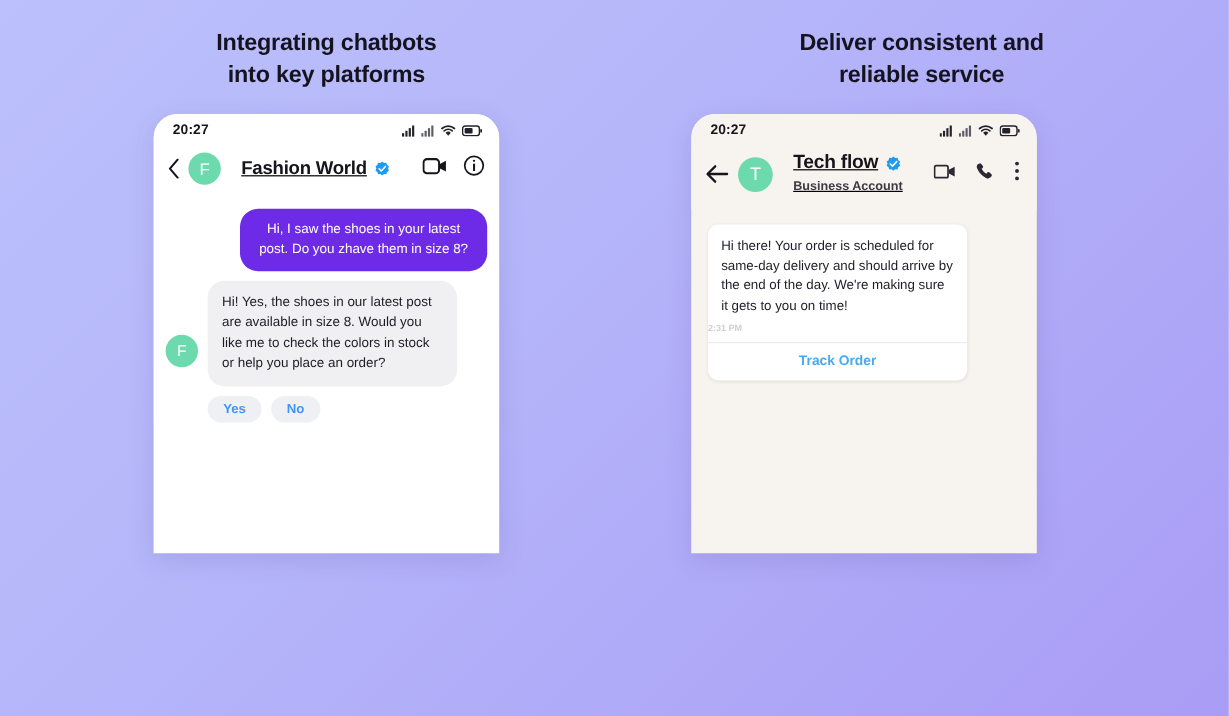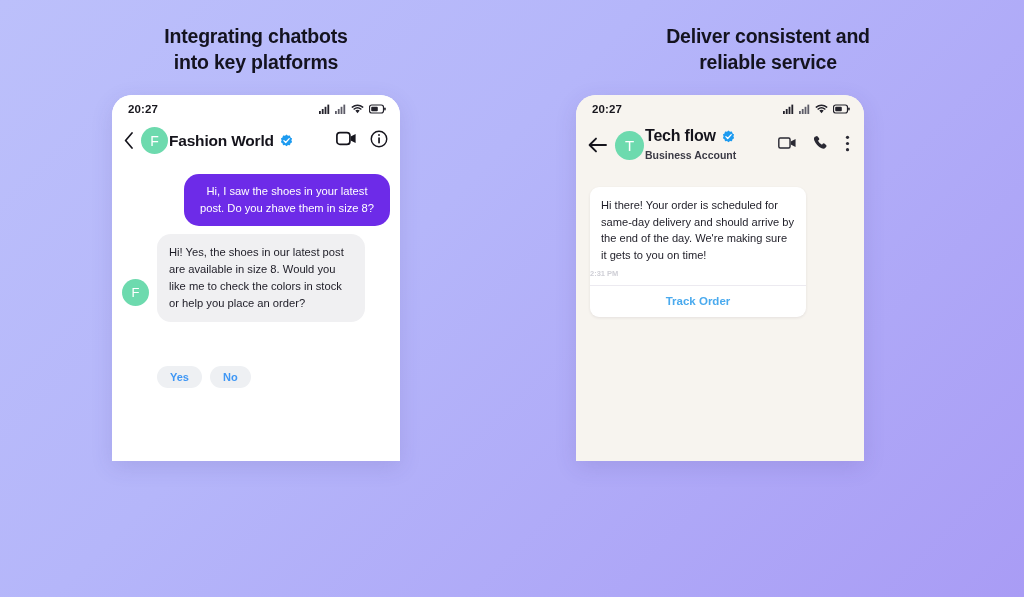--- a/index.html
+++ b/index.html
@@ -9,21 +9,21 @@
     background: linear-gradient(135deg, #bcc0fb 0%, #b5b6fa 40%, #a99cf5 100%);
     position: relative;
   }
 
   .panel {
     position: absolute;
     top: 0;
     width: 512px;
     height: 597px;
   }
-  .panel-left { left: 0; }
+  .panel-left { left: 16px; }
   .panel-right { left: 512px; }
 
   .headline {
     position: absolute;
     top: 24px;
     left: 0;
     width: 100%;
     text-align: center;
     font-size: 19.5px;
     font-weight: 700;
@@ -83,21 +83,21 @@
     background: #6ddaae;
     color: #ffffff;
     display: flex;
     align-items: center;
     justify-content: center;
     font-size: 14px;
     font-weight: 500;
   }
   .avatar.lg { width: 29px; height: 29px; font-size: 15px; }
 
-  .name-block { margin-left: 1px; min-width:0; }
+  .name-block { margin-left: 17px; min-width:0;text-decoration:underline; }
   .name-row { display:flex; align-items:center; gap:6px; }
   .chat-name {
     font-size: 15.5px;
     font-weight: 700;
     color: #15141c;
     letter-spacing: -0.2px;
     white-space: nowrap;
   }
   .chat-name.r { font-size: 16px; }
   .chat-sub {
@@ -148,21 +148,20 @@
     flex:0 0 auto;
   }
   .chips { display:flex; gap:8px; padding-left: 35px; margin-top: 2px; }
   .chip {
     background: #eef0f3;
     color: #3f97f5;
     border-radius: 13px;
     padding: 5px 13px;
     font-size: 11px;
     font-weight: 600;
-    margin-top: 36px;
   }
 
   
   .convo-right { padding: 12px 0 0 14px; }
   .card {
     background: #ffffff;
     border-radius: 9px;
     box-shadow: 0 1px 3px rgba(40,30,60,0.09);
     overflow: hidden;
     max-width: 216px;

